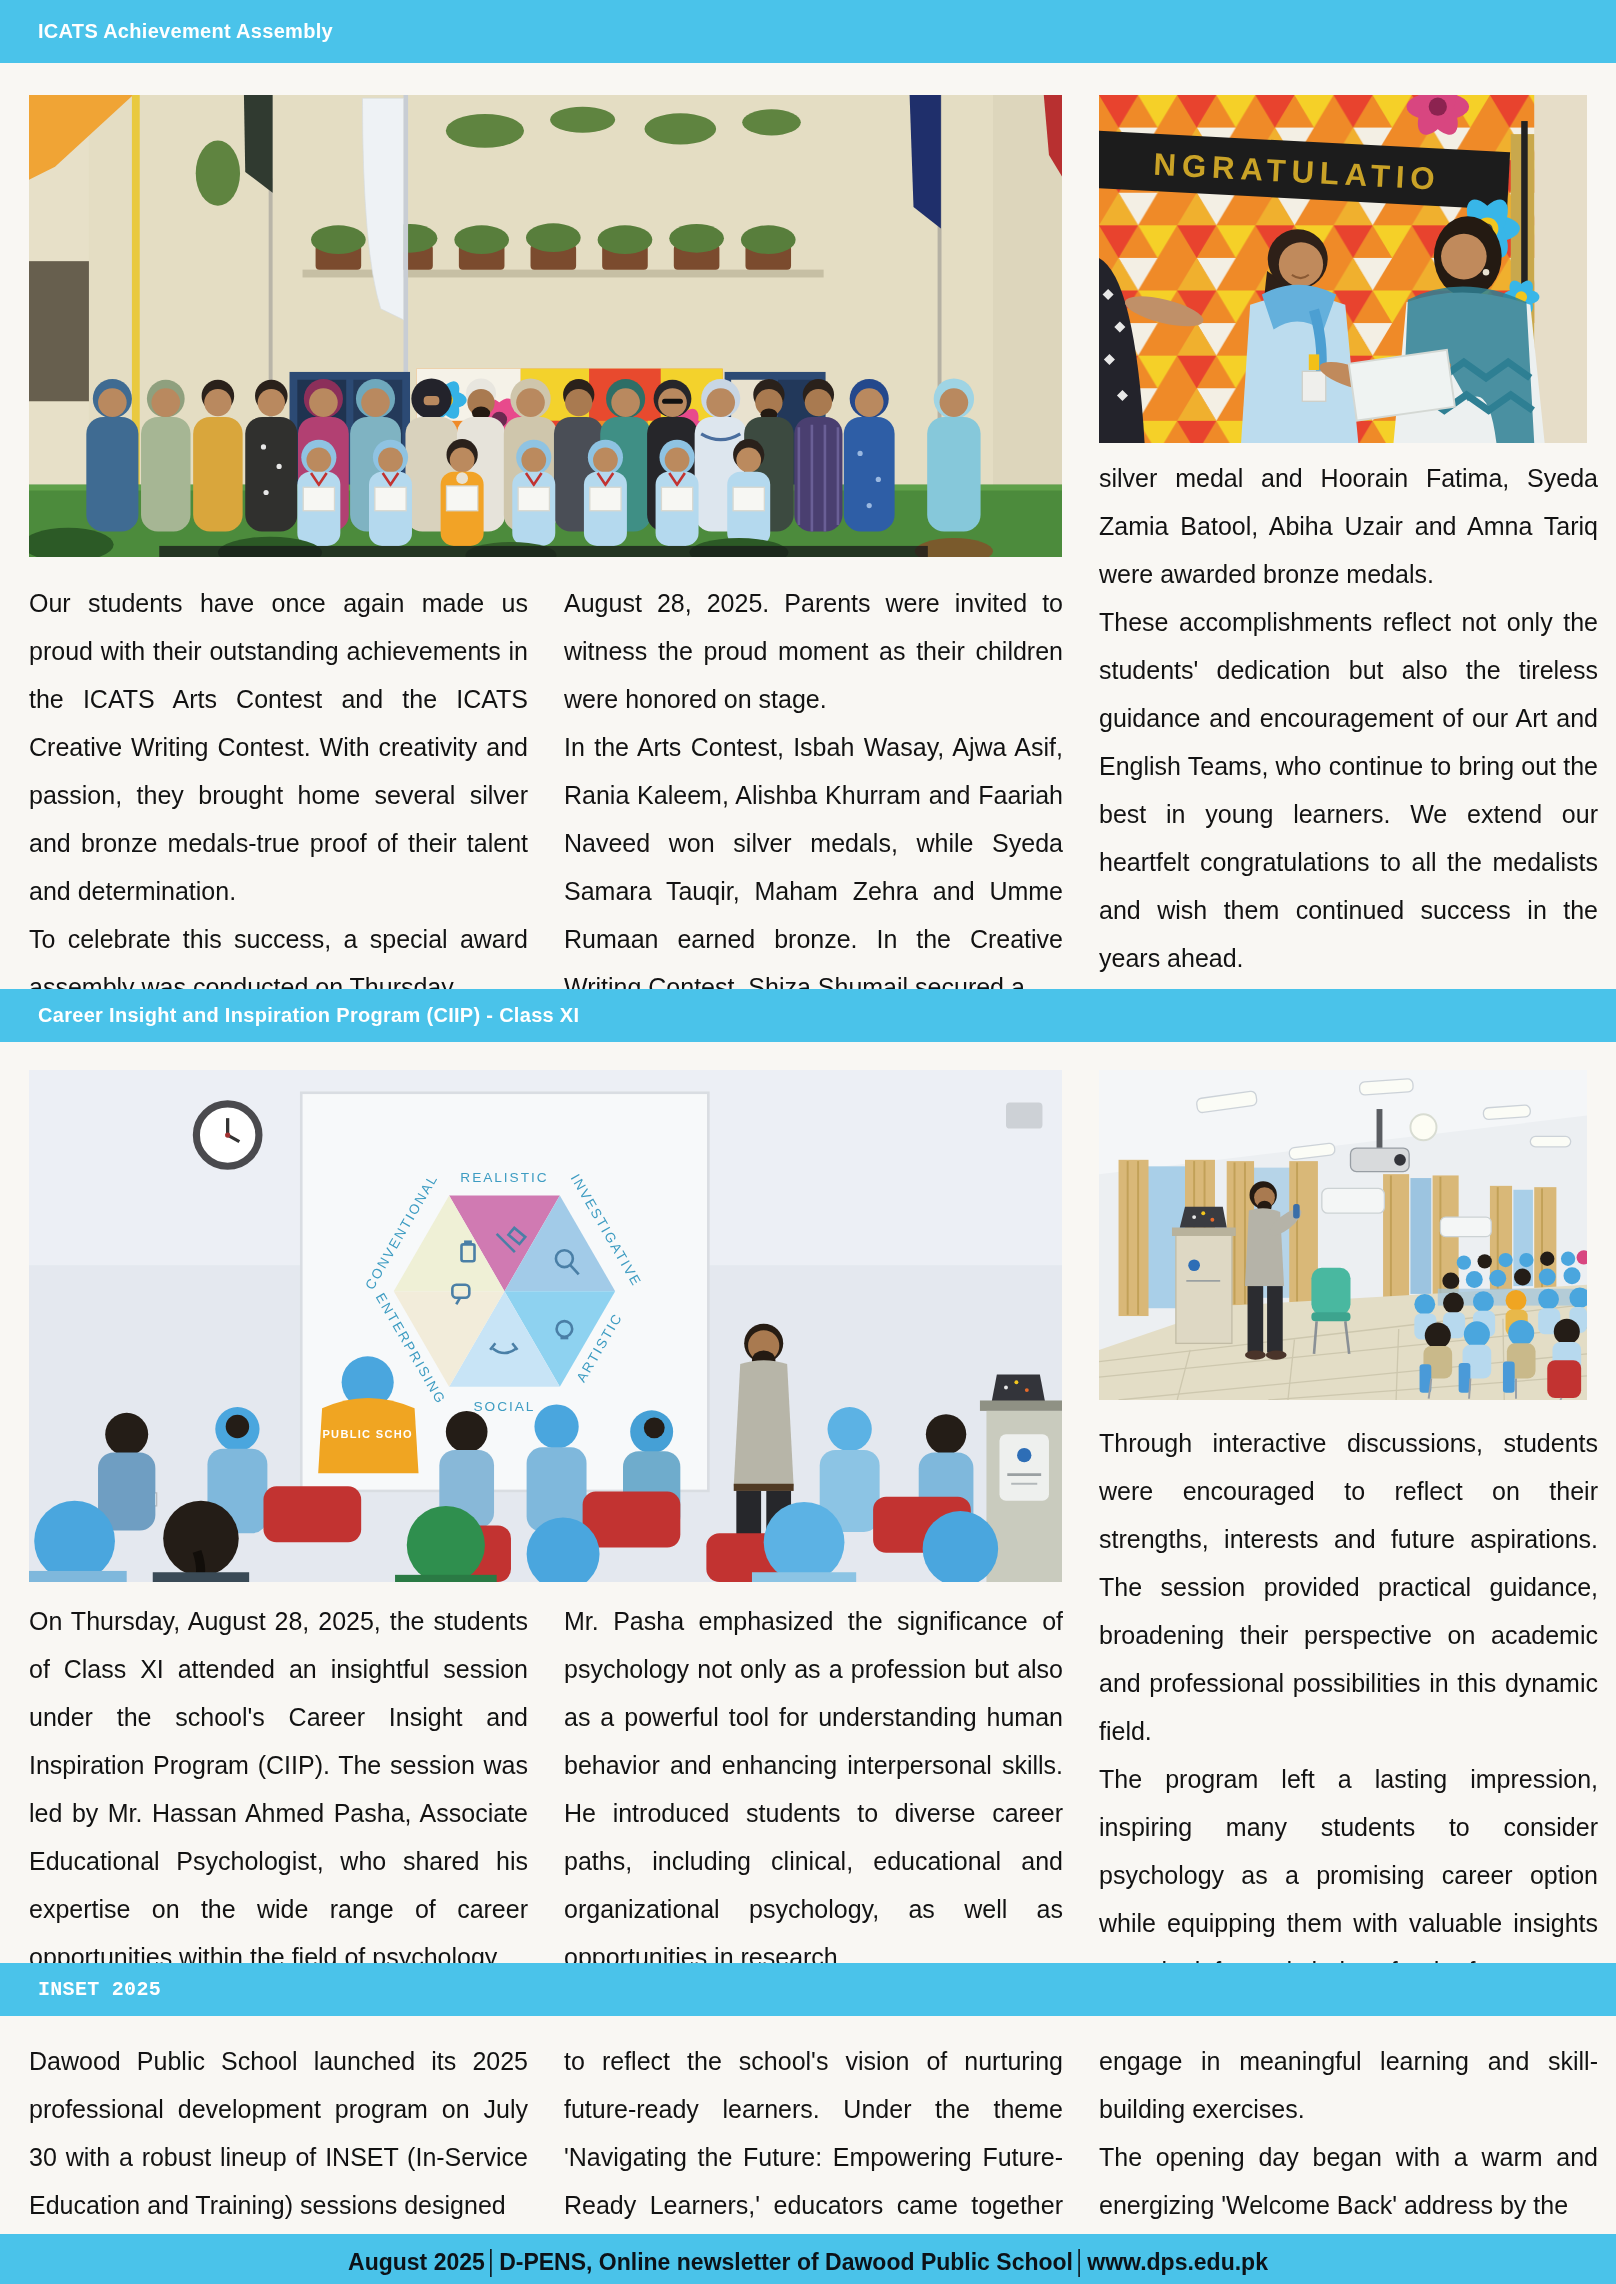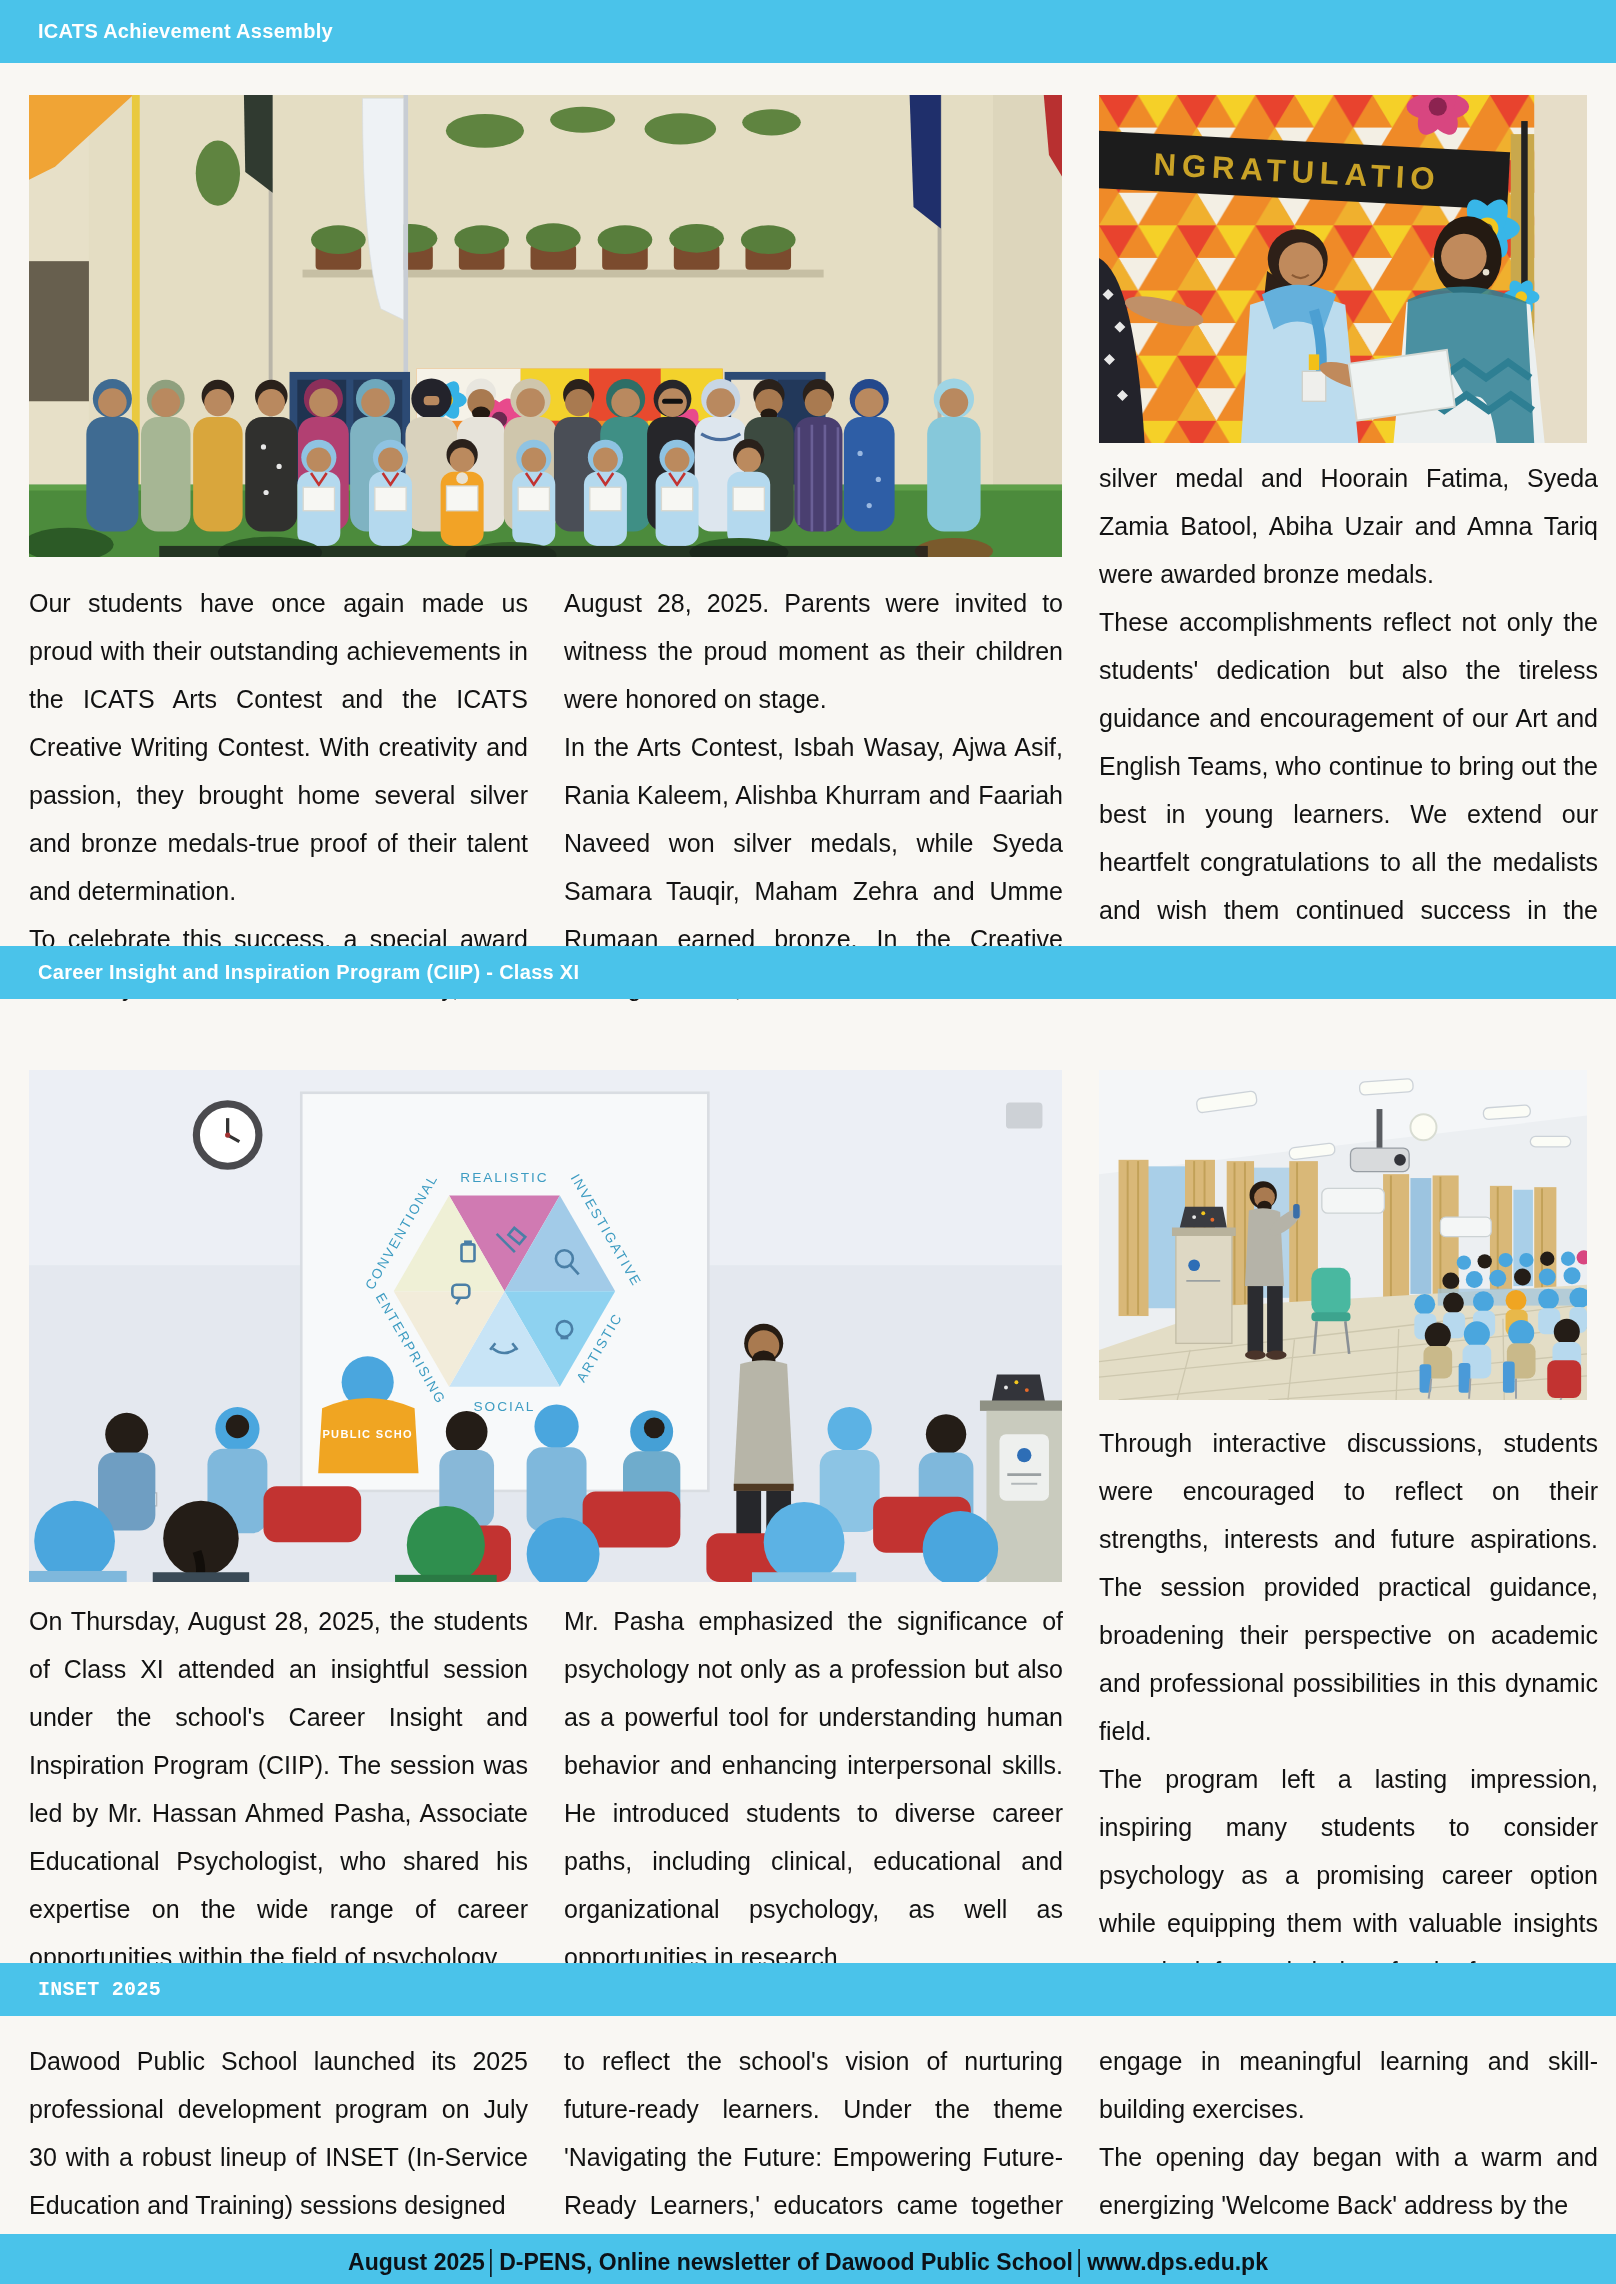--- a/index.html
+++ b/index.html
@@ -398,21 +398,21 @@
   </div>
   <div class="col" style="left:564px;top:579px;">
     <p>August 28, 2025. Parents were invited to witness the proud moment as their children were honored on stage.</p>
     <p>In the Arts Contest, Isbah Wasay, Ajwa Asif, Rania Kaleem, Alishba Khurram and Faariah Naveed won silver medals, while Syeda Samara Tauqir, Maham Zehra and Umme Rumaan earned bronze. In the Creative Writing Contest, Shiza Shumail secured a</p>
   </div>
   <div class="col" style="left:1099px;top:454px;">
     <p>silver medal and Hoorain Fatima, Syeda Zamia Batool, Abiha Uzair and Amna Tariq were awarded bronze medals.</p>
     <p>These accomplishments reflect not only the students' dedication but also the tireless guidance and encouragement of our Art and English Teams, who continue to bring out the best in young learners. We extend our heartfelt congratulations to all the medalists and wish them continued success in the years ahead.</p>
   </div>
 
-  <div class="banner" style="top:946px;height:53px;">
+  <div class="banner" style="top:989px;height:53px;">
     <span>Career Insight and Inspiration Program (CIIP) - Class XI</span>
   </div>
 
   <div class="photo" style="left:29px;top:1070px;width:1033px;height:512px;">
     <svg viewBox="0 0 1586 787" preserveAspectRatio="none">
       <rect width="1586" height="787" fill="#e4e8ef"></rect>
       <rect width="1586" height="300" fill="#eceff5"></rect>
 
       <g transform="translate(305,100)">
         <circle r="48" fill="#ffffff" stroke="#4a4a4e" stroke-width="11"></circle>

